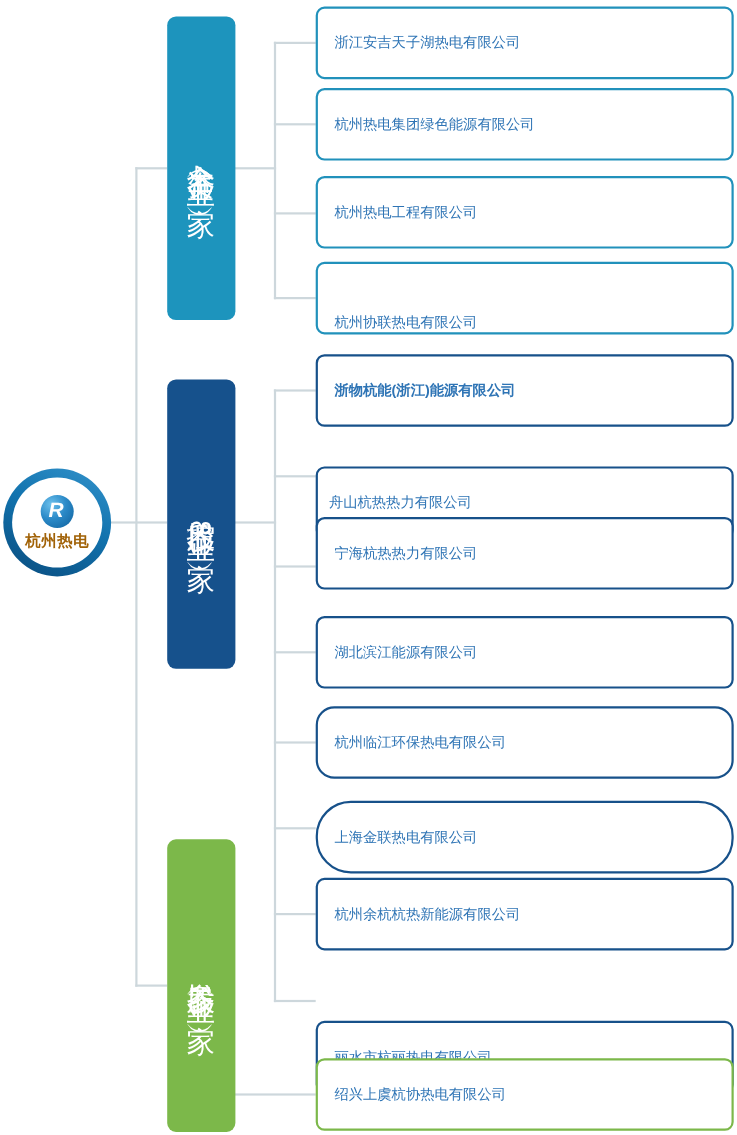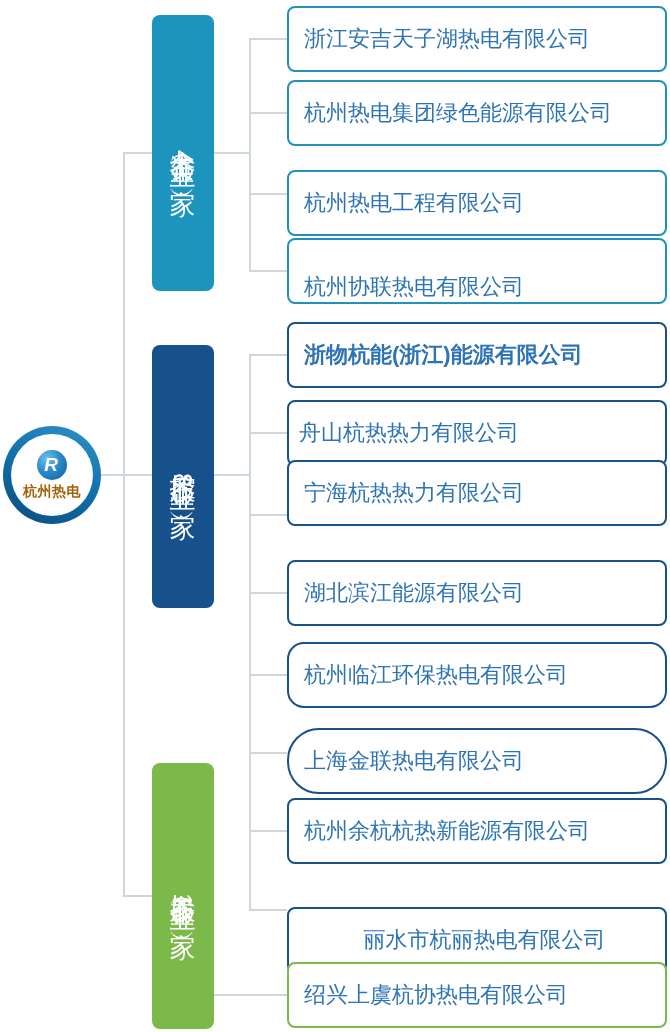--- a/index.html
+++ b/index.html
@@ -82,21 +82,21 @@
     left: 287px;
     width: 380px;
     height: 66px;
     background: #ffffff;
     border-radius: 8px;
     display: flex; align-items: center;
     padding-left: 15px;
   }
   .co span {
     color: #2e74b5;
-    font-size: 22px;
+    font-size: 13px;
     white-space: nowrap;
   }
   .co.g1 { border: 2px solid #2191bb; }
   .co.g2 { border: 2px solid #17518a; }
   .co.g3 { border: 2px solid #7cb84a; }
 </style>
 </head>
 <body>
 
 <div class="canvas">
@@ -144,49 +144,49 @@
   <div class="cat cat-3">
     <span>参股企业（1家）</span>
   </div>
 
   <div class="co g1" style="top:6px;">
       <span>浙江安吉天子湖热电有限公司</span>
     </div>
   <div class="co g1" style="top:80px;">
       <span>杭州热电集团绿色能源有限公司</span>
     </div>
-  <div class="co g1" style="top:170px;">
+  <div class="co g1" style="top:160px;">
       <span>杭州热电工程有限公司</span>
     </div>
   <div class="co g1" style="top:238px;align-items:flex-end;">
       <span>杭州协联热电有限公司</span>
     </div>
 
   <div class="co g2" style="top:322px;font-weight:bold;">
       <span>浙物杭能(浙江)能源有限公司</span>
     </div>
-  <div class="co g2" style="top:400px;padding-left:10px;">
+  <div class="co g2" style="top:424px;padding-left:10px;">
       <span>舟山杭热热力有限公司</span>
     </div>
-  <div class="co g2" style="top:460px;text-align:right;">
+  <div class="co g2" style="top:470px;text-align:right;">
       <span>宁海杭热热力有限公司</span>
     </div>
   <div class="co g2" style="top:560px;">
       <span>湖北滨江能源有限公司</span>
     </div>
   <div class="co g2" style="top:642px;border-radius:17px;">
       <span>杭州临江环保热电有限公司</span>
     </div>
   <div class="co g2" style="top:728px;border-radius:32px;">
       <span>上海金联热电有限公司</span>
     </div>
   <div class="co g2" style="top:798px;">
       <span>杭州余杭杭热新能源有限公司</span>
     </div>
-  <div class="co g2" style="top:907px;justify-content:center;">
+  <div class="co g2" style="top:928px;">
       <span>丽水市杭丽热电有限公司</span>
     </div>
 
   <div class="co g3" style="top:962px;">
       <span>绍兴上虞杭协热电有限公司</span>
     </div>
 
 </div>
 
 </body></html>

